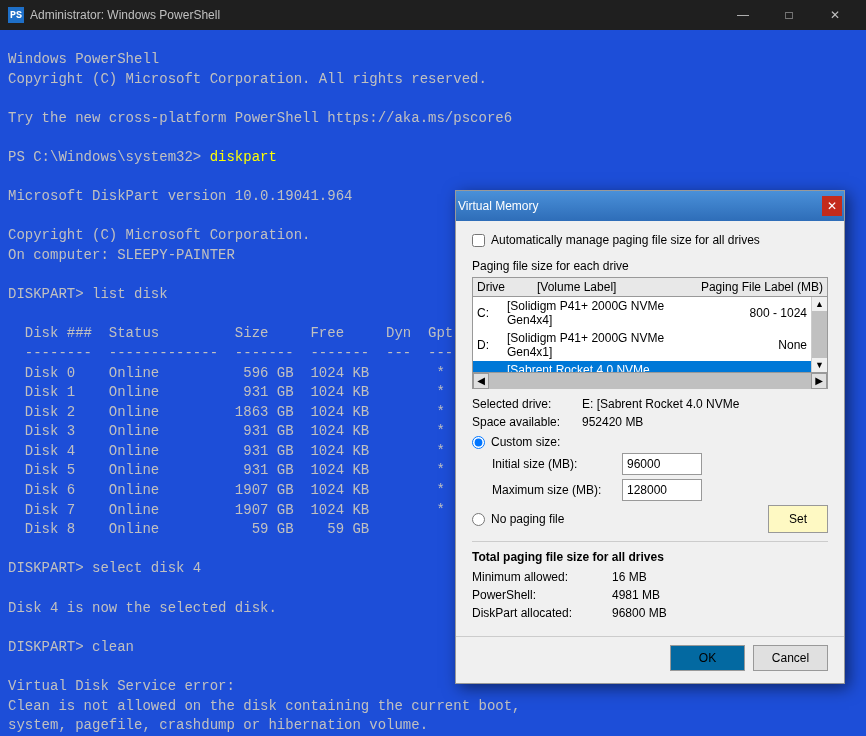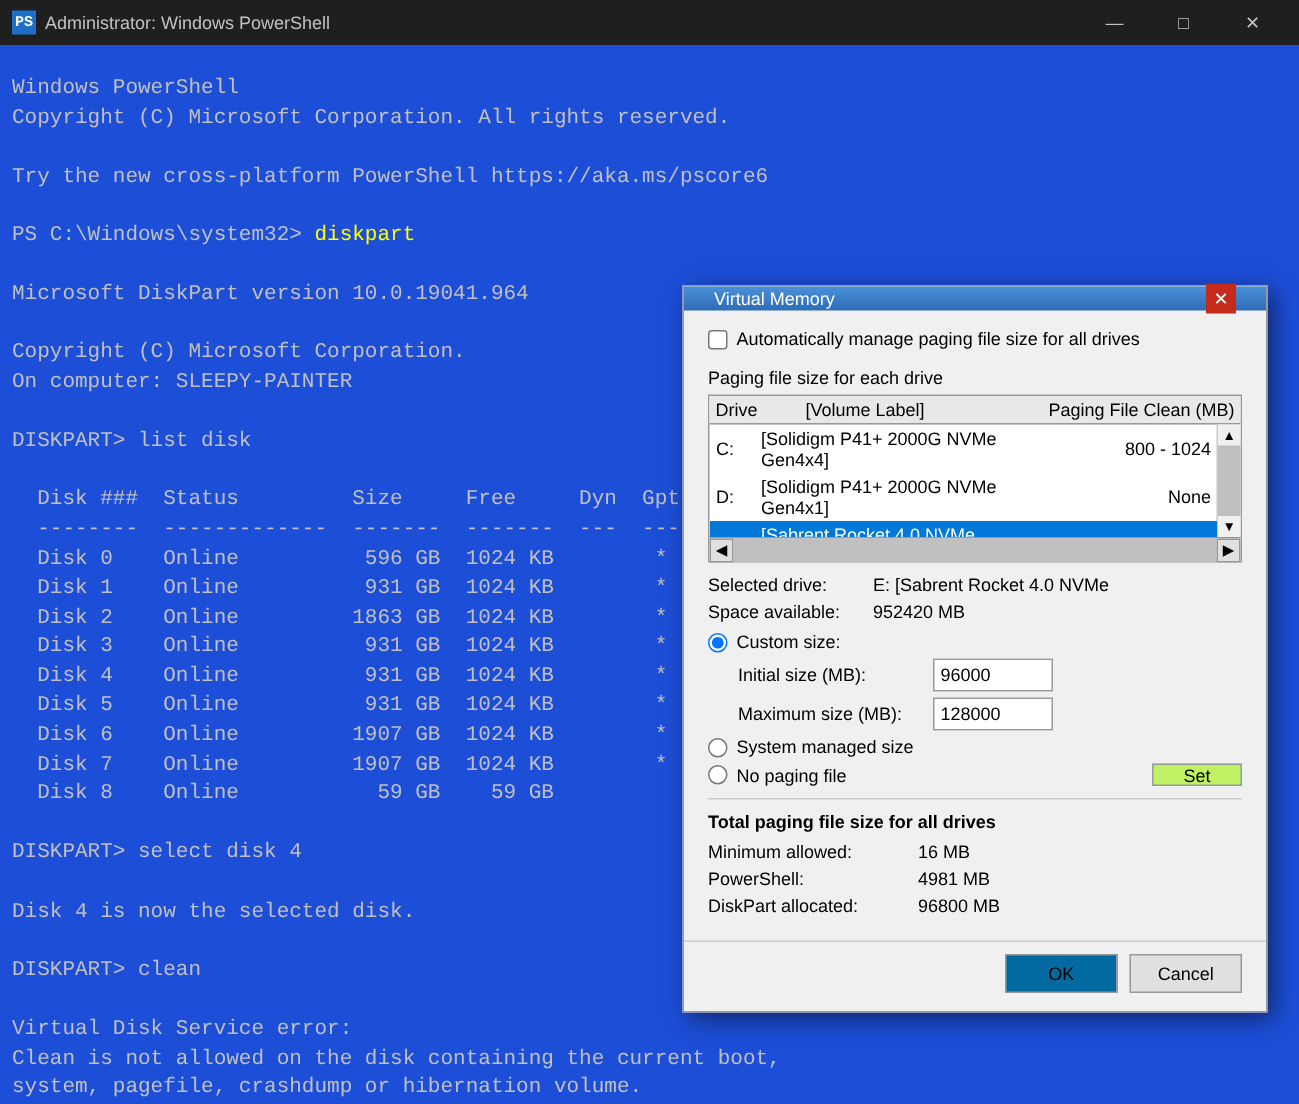--- a/index.html
+++ b/index.html
@@ -92,25 +92,25 @@
       background: #f0f0f0;
       border: 1px solid #999;
       box-shadow: 4px 4px 15px rgba(0,0,0,0.5);
       font-family: 'Segoe UI', sans-serif;
       font-size: 12px;
       color: #000;
     }
 
     .vm-titlebar {
       background: linear-gradient(to bottom, #4a90d9, #2e6db8);
-      height: 16px;
+      height: 30px;
       display: flex;
       align-items: center;
       justify-content: space-between;
-      padding: 0 20px;
+      padding: 0 2px;
     }
 
     .vm-title {
       color: white;
       font-size: 12px;
       font-family: 'Segoe UI', sans-serif;
     }
 
     .vm-close {
       width: 20px;
@@ -261,22 +261,22 @@
       height: 22px;
       border: 1px solid #999;
       padding: 2px 4px;
       font-size: 12px;
       font-family: 'Segoe UI', sans-serif;
       background: white;
     }
 
     .vm-set-btn {
       width: 60px;
-      height: 15px;
-      background: #bef264;
+      height: 28px;
+      background: #fef9c3;
       border: 1px solid #999;
       cursor: pointer;
       font-size: 12px;
       font-family: 'Segoe UI', sans-serif;
       text-align: center;
     }
 
     .vm-divider {
       border: none;
       border-top: 1px solid #ccc;
@@ -387,21 +387,21 @@
       <input type="checkbox" id="autoManage" style="">
       <label class="vm-checkbox-label" for="autoManage">Automatically manage paging file size for all drives</label>
     </div>
 
     <div class="vm-section-label">Paging file size for each drive</div>
 
     <div class="vm-drive-table">
       <div class="vm-drive-header">
         <span class="col-drive">Drive</span>
         <span class="col-label">[Volume Label]</span>
-        <span class="col-size">Paging File Clean (MB)</span>
+        <span class="col-size">Paging File Label (MB)</span>
       </div>
       <div style="position: relative; display: flex;">
         <div class="vm-drive-list" style="flex: 1;">
           <div class="vm-drive-row">
             <span class="col-drive">C:</span>
             <span class="col-label">[Solidigm P41+ 2000G NVMe Gen4x4]</span>
             <span class="col-size">800 - 1024</span>
           </div>
           <div class="vm-drive-row">
             <span class="col-drive">D:</span>
@@ -447,24 +447,20 @@
         <div class="vm-input-row">
           <span class="vm-input-label">Initial size (MB):</span>
           <input type="text" class="vm-input-field" value="96000" style="">
         </div>
         <div class="vm-input-row">
           <span class="vm-input-label">Maximum size (MB):</span>
           <input type="text" class="vm-input-field" value="128000" style="">
         </div>
       </div>
       <div class="vm-radio-row">
-        <input type="radio" name="sizeOption" id="sysManaged" style="">
-        <label for="sysManaged">System managed size</label>
-      </div>
-      <div class="vm-radio-row">
         <input type="radio" name="sizeOption" id="noPaging" style="">
         <label for="noPaging">No paging file</label>
         <div style="flex:1;"></div>
         <button class="vm-set-btn">Set</button>
       </div>
     </div>
 
     <hr class="vm-divider">
 
     <div class="vm-total-section">

